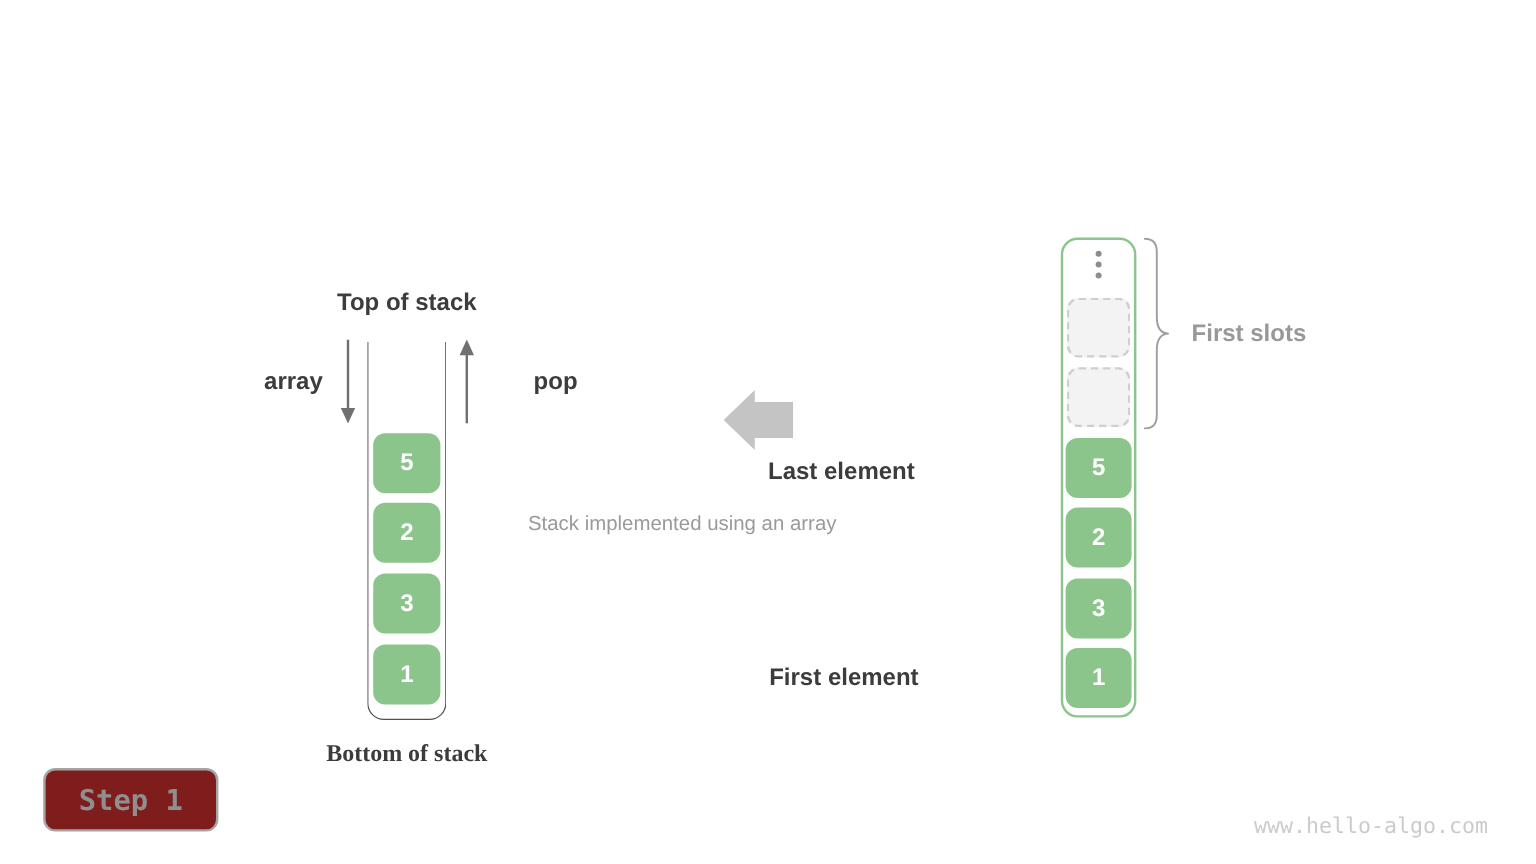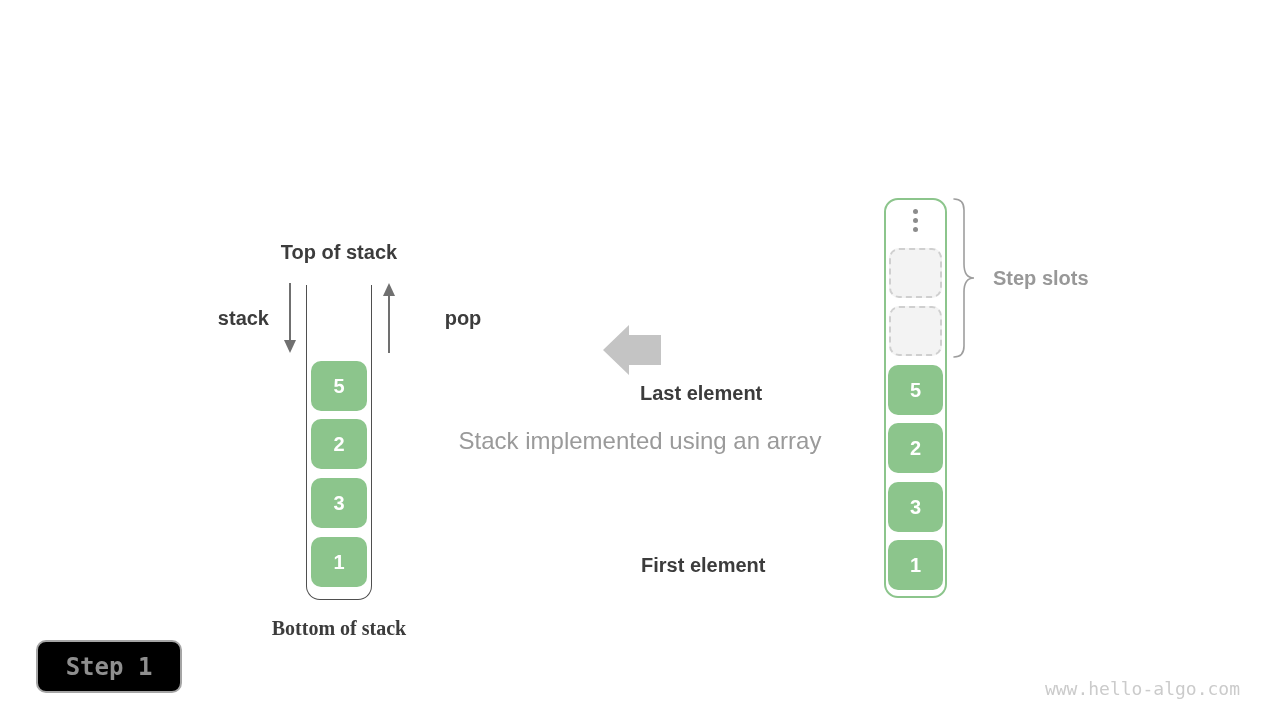--- a/index.html
+++ b/index.html
@@ -23,23 +23,23 @@
   .label-gray-bold {
     position: absolute;
     color: #989898;
     font-size: 20px;
     font-weight: 700;
     line-height: 24px;
   }
   .caption {
     position: absolute;
     left: 440px; top: 427px; width: 400px;
-    text-align: center;
+    text-align: left;
     color: #9A9A9A;
-    font-size: 24px;
+    font-size: 17px;
     font-weight: 400;
   }
 
   
   .stack-container {
     position: absolute;
     left: 306px; top: 285px;
     width: 66px; height: 315px;
     border-left: 1.5px solid #4F4F4F;
     border-right: 1.5px solid #4F4F4F;
@@ -91,21 +91,21 @@
     border-radius: 10px;
   }
 
   .step-badge {
     position: absolute;
     left: 36px; top: 640px;
     width: 146px; height: 53px;
     box-sizing: border-box;
     border: 2px solid #A5A5A5;
     border-radius: 10px;
-    background: #000000;
+    background: #7f1d1d;
     display: flex; align-items: center; justify-content: center;
     color: #8F8F8F;
     font-family: "DejaVu Sans Mono", "Liberation Mono", monospace;
     font-size: 24px;
     font-weight: 700;
   }
 
   .watermark {
     position: absolute;
     left: 1030px; top: 678px; width: 210px;
@@ -115,21 +115,21 @@
     font-size: 18px;
   }
 </style>
 </head>
 <body>
 
 <div class="canvas">
 
   <div class="label-dark" style="left:229px; top:240px; width:220px; text-align:center;">Top of stack</div>
 
-  <div class="label-dark" style="left:169px; top:306px; width:100px; text-align:right;">stack</div>
+  <div class="label-dark" style="left:169px; top:306px; width:100px; text-align:right;">array</div>
 
   <svg class="abs" style="left:283px; top:283px;" width="14" height="70" viewBox="0 0 14 70">
     <line x1="7" y1="0" x2="7" y2="59" stroke="#707070" stroke-width="2"></line>
     <polygon points="1,57 13,57 7,70" fill="#707070"></polygon>
   </svg>
 
   <svg class="abs" style="left:382px; top:283px;" width="14" height="70" viewBox="0 0 14 70">
     <line x1="7" y1="70" x2="7" y2="11" stroke="#707070" stroke-width="2"></line>
     <polygon points="1,13 13,13 7,0" fill="#707070"></polygon>
   </svg>
@@ -159,21 +159,21 @@
       <span></span>
   </div>
 
   <div class="empty-slot" style="top:248px;"></div>
   <div class="empty-slot" style="top:306px;"></div>
 
   <svg class="abs" style="left:951px; top:198px;" width="26" height="160" viewBox="0 0 26 160">
     <path d="M 3 1 Q 13 1 13 12 L 13 66 Q 13 80 23 80 Q 13 80 13 94 L 13 148 Q 13 159 3 159" fill="none" stroke="#9E9E9E" stroke-width="1.6" stroke-linecap="round"></path>
   </svg>
 
-  <div class="label-gray-bold" style="left:993px; top:266px; width:220px; text-align:left;">Step slots</div>
+  <div class="label-gray-bold" style="left:993px; top:266px; width:220px; text-align:left;">First slots</div>
 
   <div class="label-dark" style="left:640px; top:381px; width:220px; text-align:left;">Last element</div>
 
   <div class="label-dark" style="left:641px; top:553px; width:220px; ">First element</div>
 
   <div class="cell array-cell" style="top:365px;">5</div>
   <div class="cell array-cell" style="top:423px;">2</div>
   <div class="cell array-cell" style="top:482px;">3</div>
   <div class="cell array-cell" style="top:540px;">1</div>
 

